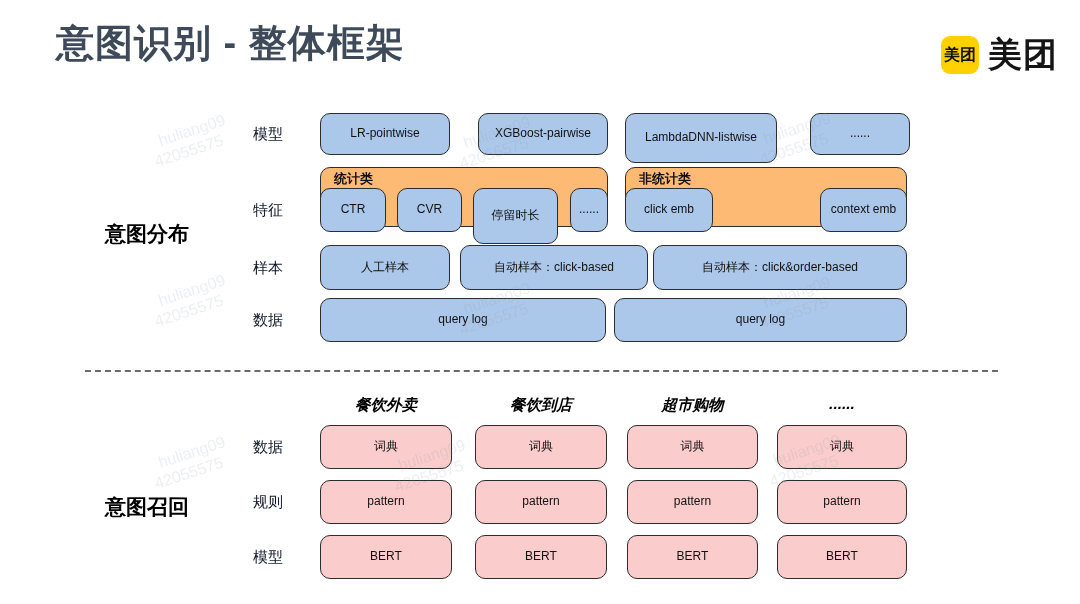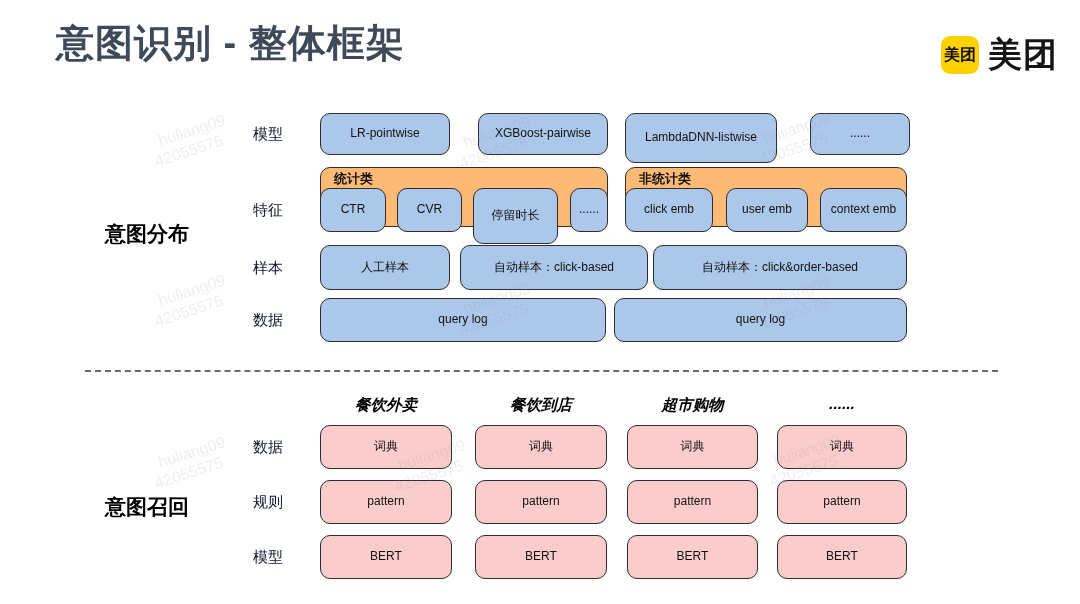--- a/index.html
+++ b/index.html
@@ -74,21 +74,20 @@
     <span class="group-label">统计类</span>
   </div>
   <div class="group" style="left:625px;top:167px;width:282px;height:60px">
     <span class="group-label">非统计类</span>
   </div>
   <div class="box blue" style="left:320px;top:188px;width:66px;height:44px">CTR</div>
   <div class="box blue" style="left:397px;top:188px;width:65px;height:44px">CVR</div>
   <div class="box blue" style="left:473px;top:188px;width:85px;height:56px">停留时长</div>
   <div class="box blue" style="left:570px;top:188px;width:38px;height:44px">......</div>
   <div class="box blue" style="left:625px;top:188px;width:88px;height:44px">click emb</div>
-  <div class="box blue" style="left:726px;top:188px;width:82px;height:44px">user emb</div>
   <div class="box blue" style="left:820px;top:188px;width:87px;height:44px">context emb</div>
 
   <div class="row-label" style="top:258px">样本</div>
   <div class="box blue" style="left:320px;top:245px;width:130px;height:45px">人工样本</div>
   <div class="box blue" style="left:460px;top:245px;width:188px;height:45px">自动样本：click-based</div>
   <div class="box blue" style="left:653px;top:245px;width:254px;height:45px">自动样本：click&amp;order-based</div>
 
   <div class="row-label" style="top:310px">数据</div>
   <div class="box blue" style="left:320px;top:298px;width:286px;height:44px">query log</div>
   <div class="box blue" style="left:614px;top:298px;width:293px;height:44px">query log</div>

